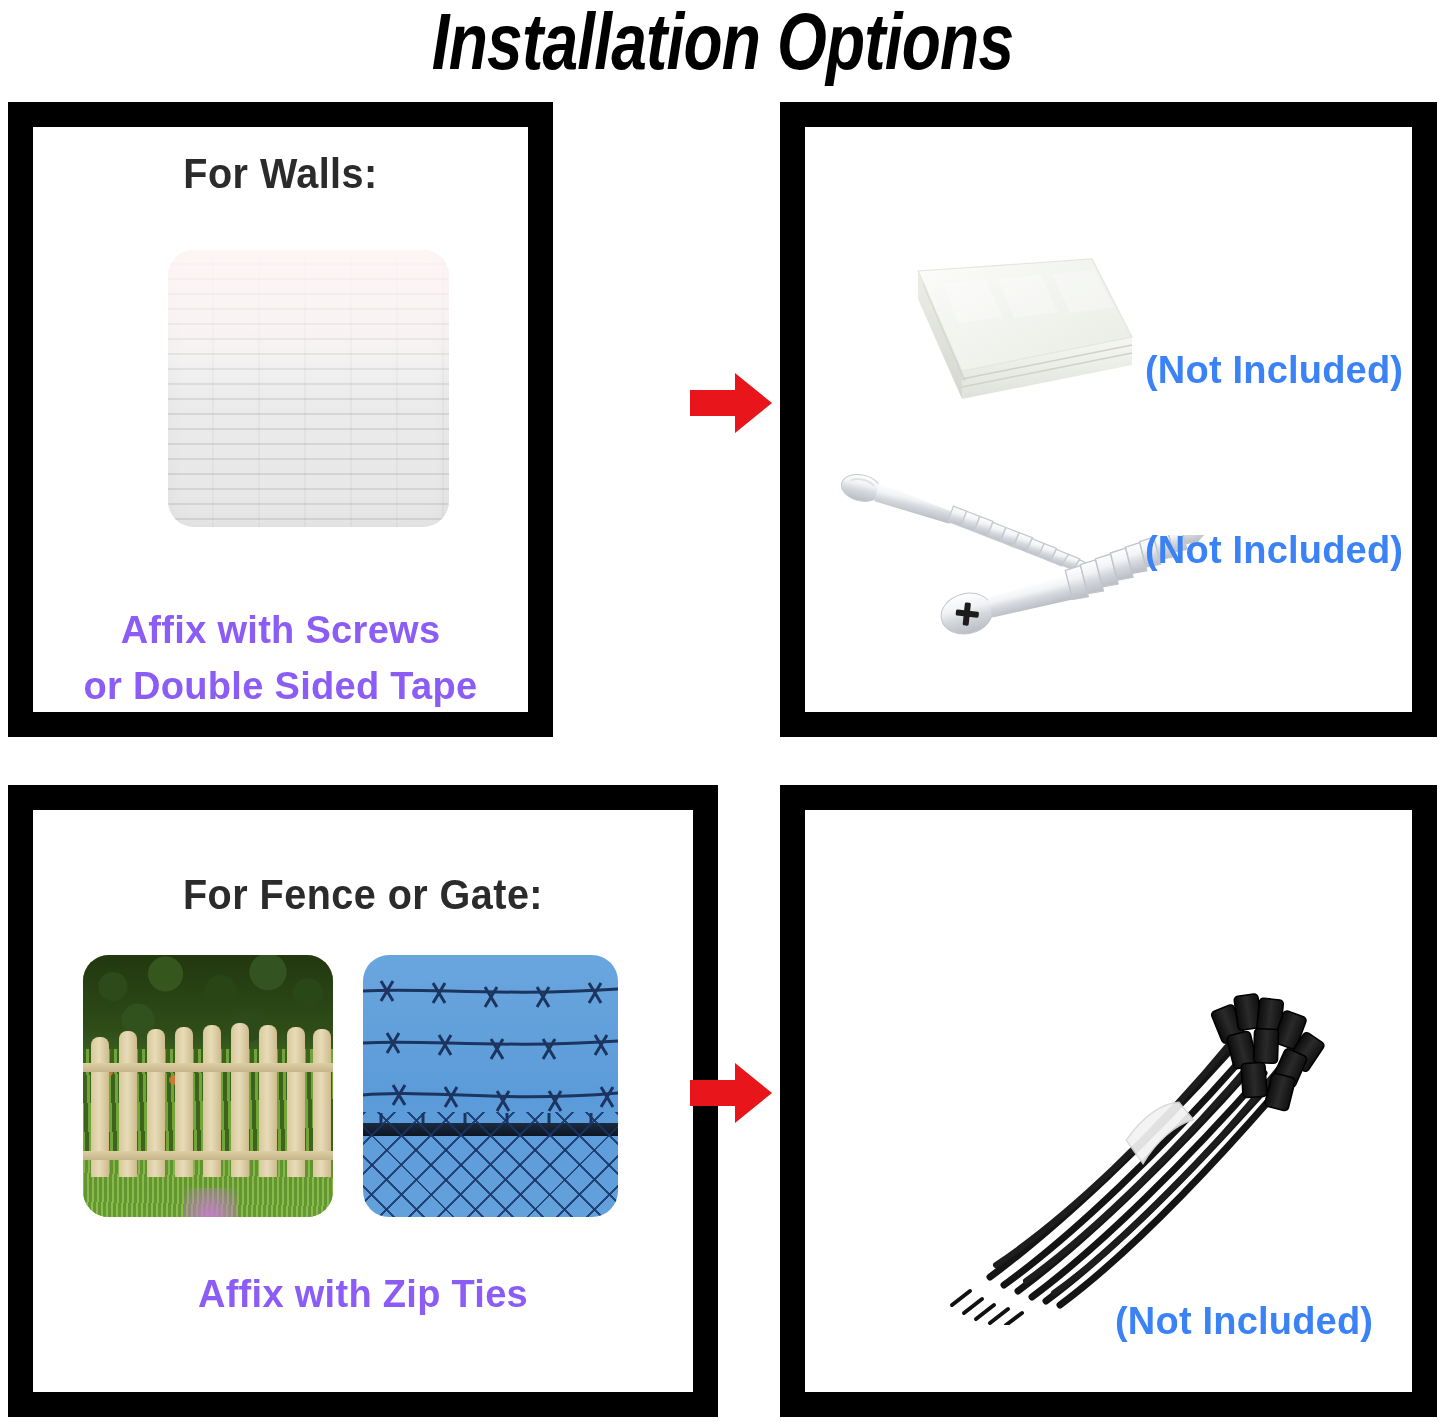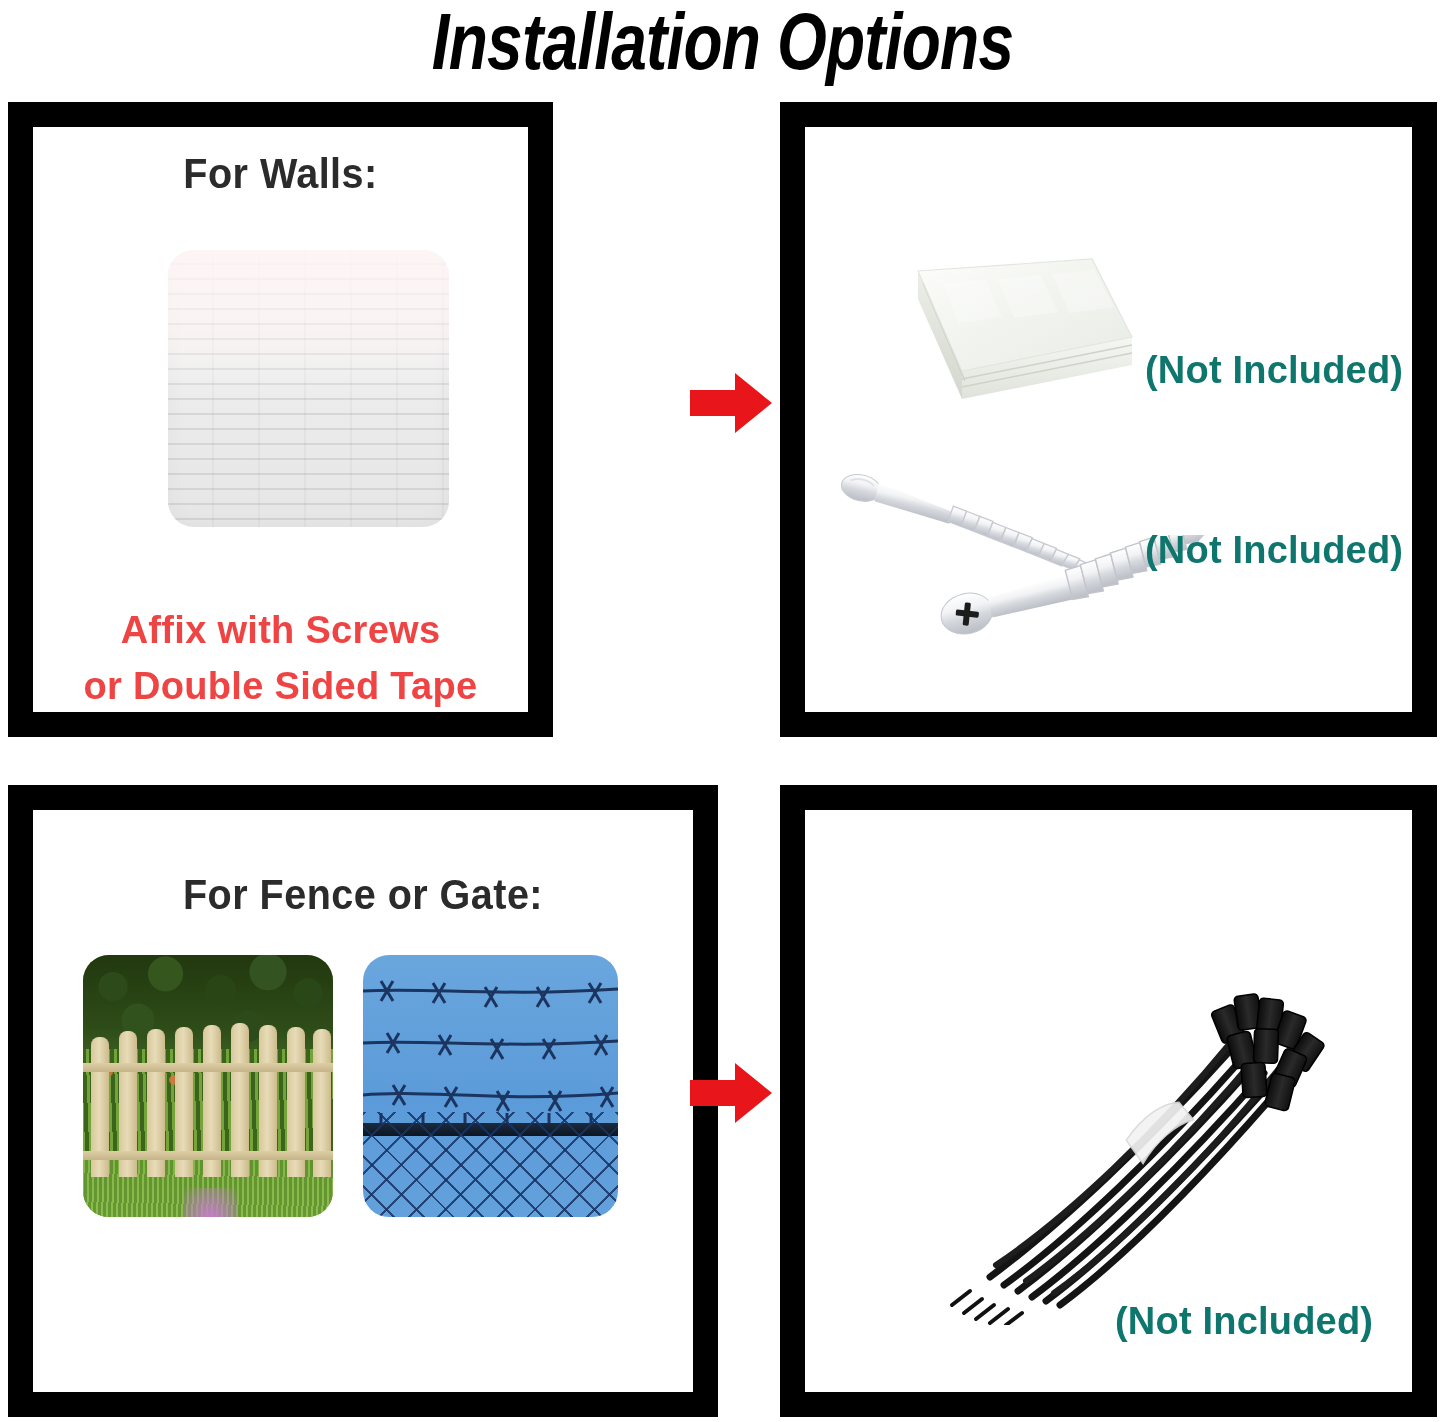--- a/index.html
+++ b/index.html
@@ -23,25 +23,25 @@
   #panel-fence        {left:8px;   top:785px;  width:710px; height:632px;}
   #panel-fence-hw     {left:780px; top:785px;  width:657px; height:632px;}
 
   .panel-heading{
     position:absolute; left:0; width:100%; text-align:center;
     font-size:43px; font-weight:bold; color:#2b2b2b; letter-spacing:.5px;
     transform:scaleX(.92); transform-origin:center center; white-space:nowrap;
   }
   .caption{
     position:absolute; left:0; width:100%; text-align:center;
-    font-size:38px; font-weight:bold; color:#ef4444; letter-spacing:.3px;
+    font-size:38px; font-weight:bold; color:#8b5cf6; letter-spacing:.3px;
     white-space:nowrap;
   }
   .not-inc{
-    position:absolute; font-size:38px; font-weight:bold; color:#0f766e;
+    position:absolute; font-size:38px; font-weight:bold; color:#3b82f6;
     white-space:nowrap; letter-spacing:.2px;
   }
 
   
   .arrow{position:absolute;}
   .arrow svg{display:block;}
 
   
   #wall-swatch{
     position:absolute; left:160px; top:250px; width:281px; height:277px;
@@ -329,20 +329,21 @@
         <path d="M238,132 L250,152 M250,132 L238,152"></path>
       </g>
       <g stroke="#1b3560" stroke-width="3">
         <path d="M18,168 L18,158 M60,168 L60,158 M102,168 L102,158 M144,168 L144,158 M186,168 L186,158 M228,168 L228,158"></path>
       </g>
     </svg>
     <div class="toprail" style="top:168px;"></div>
     <div class="chainlink"></div>
   </div>
 
+  <div class="caption" style="top:463px;">Affix with Zip Ties</div>
 </div>
 
 <div class="arrow" style="left:690px;top:1063px;">
   <svg width="82" height="60" viewBox="0 0 82 60" aria-hidden="true">
     <polygon points="0,17 45,17 45,0 82,30 45,60 45,43 0,43" fill="#E8161A"></polygon>
   </svg>
 </div>
 
 <div class="panel" id="panel-fence-hw">
   <div id="ziptie-bundle" style="left:125px;top:115px;">

